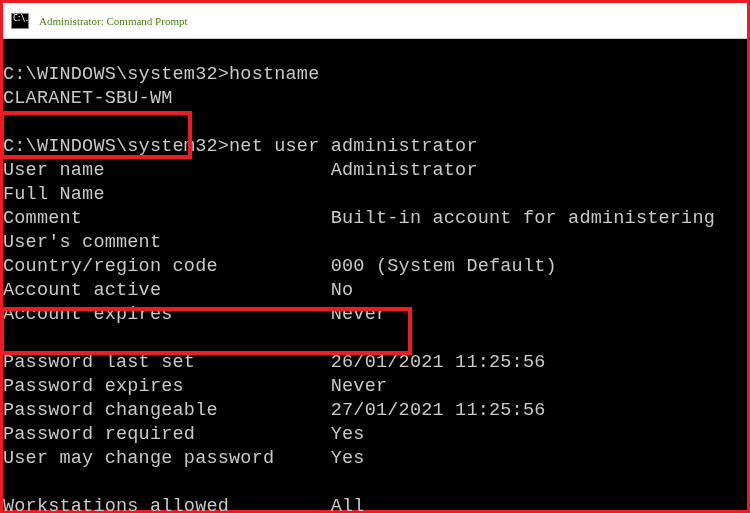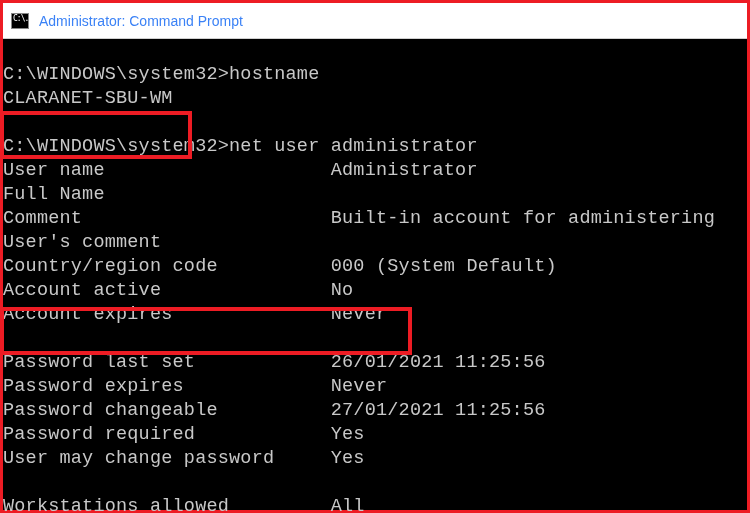--- a/index.html
+++ b/index.html
@@ -41,23 +41,23 @@
       color: #fff;
       font-size: 8px;
       font-family: Consolas, monospace;
       position: absolute;
       top: 1px;
       left: 1px;
       line-height: 8px;
       letter-spacing: -1px;
     }
     .title-text {
-      color: #3b82f6;
-      font-family: Liberation Sans, sans-serif;
-      font-size: 14px;
+      color: #4d7c0f;
+      font-family: Liberation Serif, serif;
+      font-size: 11px;
     }
     .terminal {
       background: #000;
       color: #c8c8c8;
       font-family: Consolas, 'Courier New', monospace;
       font-size: 18.5px;
       line-height: 24px;
       padding-top: 24px;
       padding-left: 0;
       height: calc(100% - 36px);

